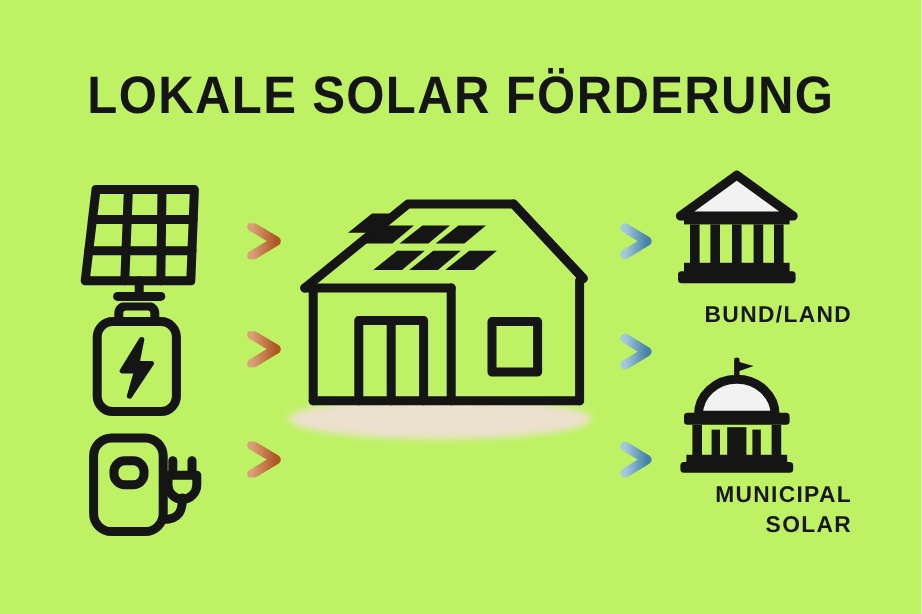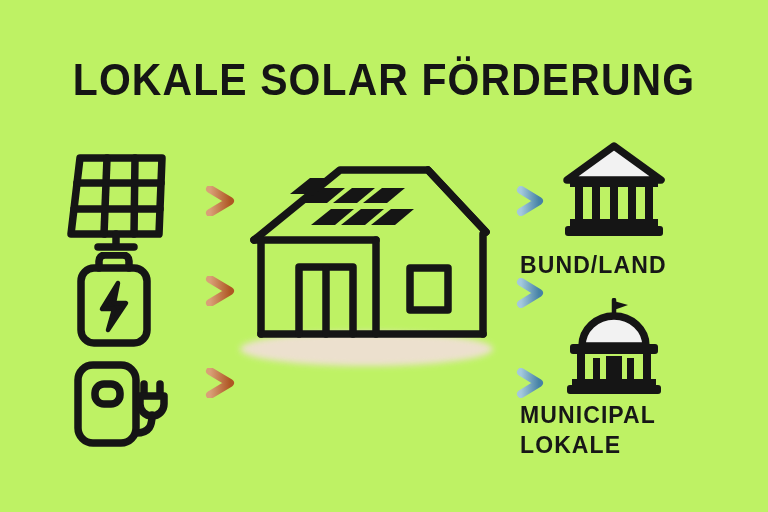--- a/index.html
+++ b/index.html
@@ -36,23 +36,23 @@
 
   
   .slot { position: absolute; }
 
   
   .arrow { position: absolute; }
 
   
   .org-label {
     position: absolute;
-    text-align: left;
+    text-align: right;
     font-family: "Liberation Sans", sans-serif;
-    font-size: 23px;
+    font-size: 19px;
     font-weight: bold;
     letter-spacing: 1.1px;
     color: #171717;
     line-height: 1.32;
     white-space: pre-line;
   }
 
   
   #house-shadow {
     position: absolute;
@@ -267,15 +267,15 @@
         <rect x="79" y="56" width="8" height="28"></rect>
         <rect x="42" y="58" width="16" height="26"></rect>
       </g>
 
       <rect x="8" y="81" width="84" height="8" fill="#151515"></rect>
       <rect x="3" y="87" width="94" height="9" rx="3" fill="#151515"></rect>
     </svg>
   </div>
 
   <div class="org-label" style="left:520px; top:400px; width:190px;">MUNICIPAL
-LOKALE</div>
+SOLAR</div>
 
 </div>
 
 </body></html>

